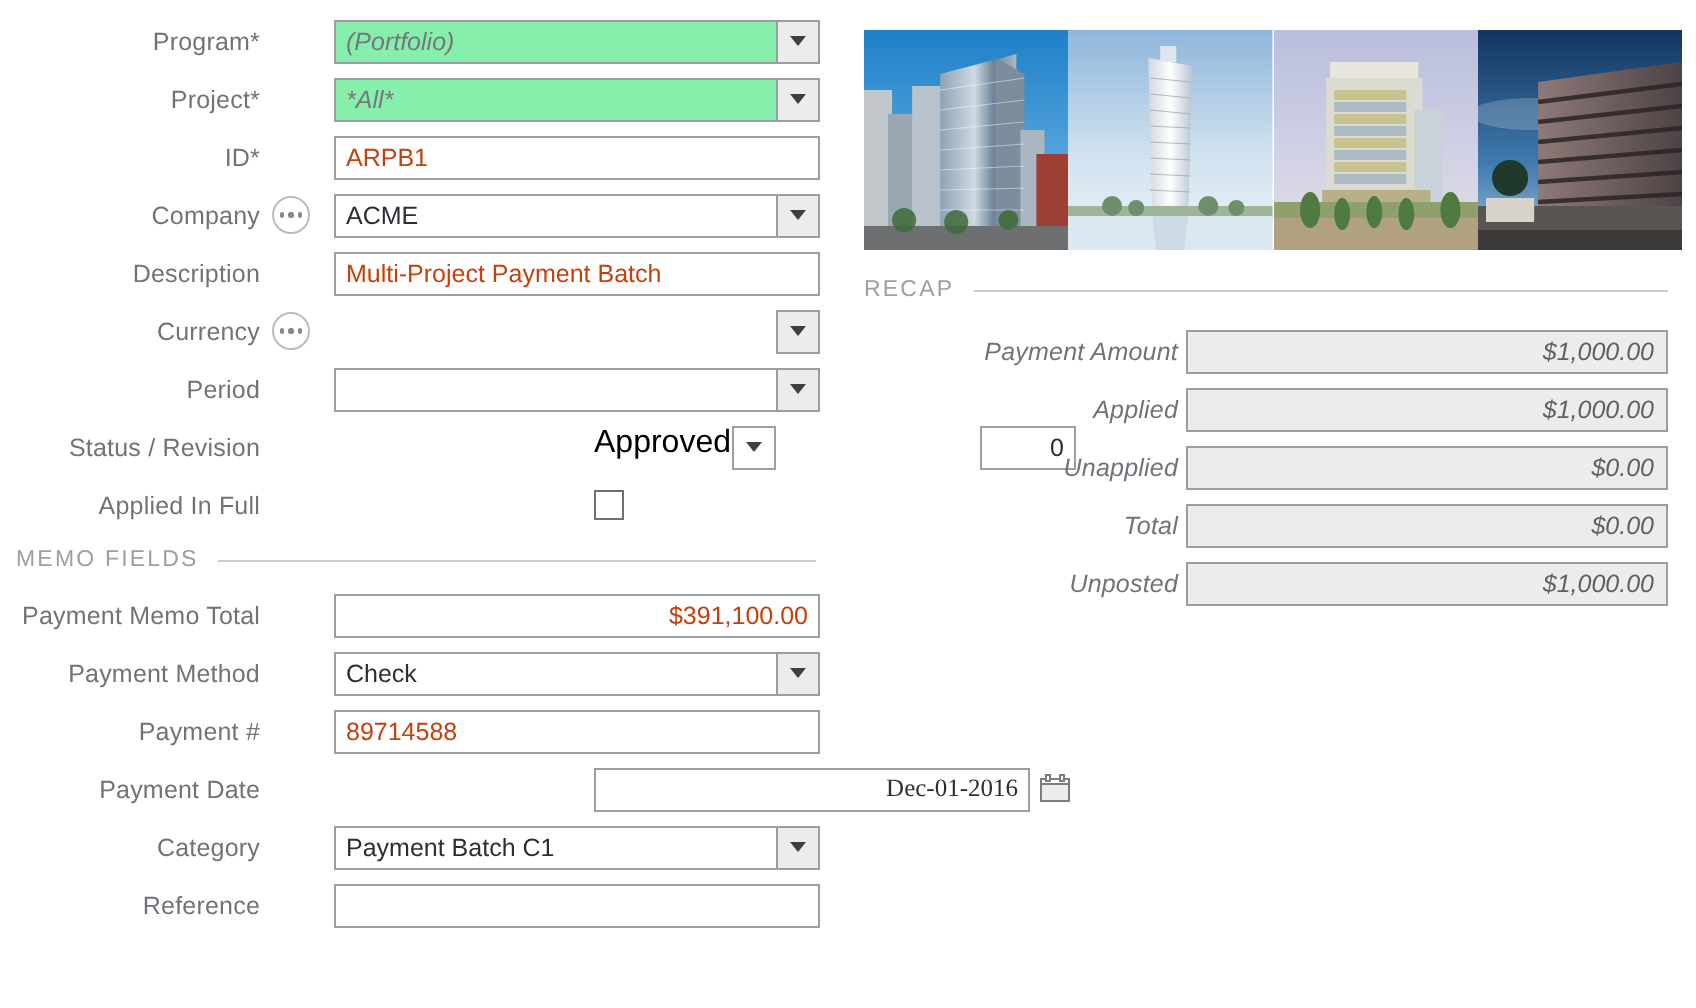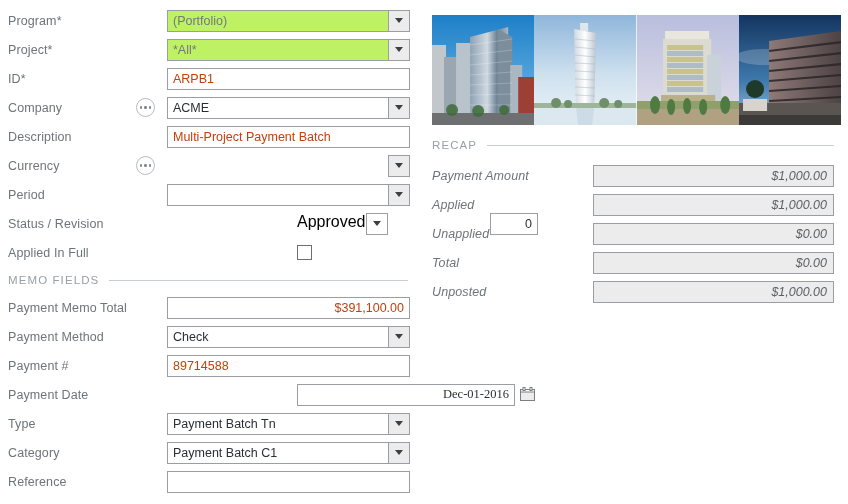--- a/index.html
+++ b/index.html
@@ -8,20 +8,21 @@
     margin: 0; padding: 0;
     width: 848px; height: 504px;
     background: #ffffff;
     font-family: "Liberation Sans", sans-serif;
     overflow: hidden;
   }
   .page {
     position: relative;
     width: 848px; height: 404px;
     background: #fff;
+    text-align: right;
   }
 
   
   .left-col {
     position: absolute;
     left: 0; top: 0;
     width: 424px; height: 504px;
     padding-top: 6px;
   }
   .row {
@@ -103,22 +104,23 @@
     background: #fff;
     font-size: 12.5px;
     color: #2b2f33;
     padding: 0 5px;
     display: flex;
     align-items: center;
     overflow: hidden;
     white-space: nowrap;
   }
   .select-wrap.disabled .sel-text {
-    background: #bef264;
+    background: #86efac;
     color: #74787c;
+    font-style: italic;
   }
   .select-wrap .sel-text.grayval { color: #737373; margin-top: 36px; }
   .arrow-btn {
     flex: 0 0 22px;
     width: 22px;
     border: 1px solid #9a9ea2;
     background: #ececec;
     display: flex;
     align-items: center;
     justify-content: center;
@@ -441,31 +443,20 @@
               <rect x="0.5" y="2.5" width="14" height="11" fill="#ececec" stroke="#7a7e82" stroke-width="1"></rect>
               <rect x="0.5" y="2.5" width="14" height="2.5" fill="#ffffff" stroke="#7a7e82" stroke-width="1"></rect>
               <rect x="3" y="0.5" width="2" height="3" fill="#ffffff" stroke="#7a7e82" stroke-width="1"></rect>
               <rect x="10" y="0.5" width="2" height="3" fill="#ffffff" stroke="#7a7e82" stroke-width="1"></rect>
             </svg>
           </span>
         </div>
       </div>
     </div>
 
-    <div class="row">
-      <div class="label">Type</div>
-      <div class="ctrl-area">
-        <div class="select-wrap">
-          <div class="sel-text">Payment Batch Tn</div>
-          <div class="arrow-btn">
-            <span class="caret"></span>
-          </div>
-        </div>
-      </div>
-    </div>
 
     <div class="row">
       <div class="label">Category</div>
       <div class="ctrl-area">
         <div class="select-wrap">
           <div class="sel-text">Payment Batch C1</div>
           <div class="arrow-btn">
             <span class="caret"></span>
           </div>
         </div>

